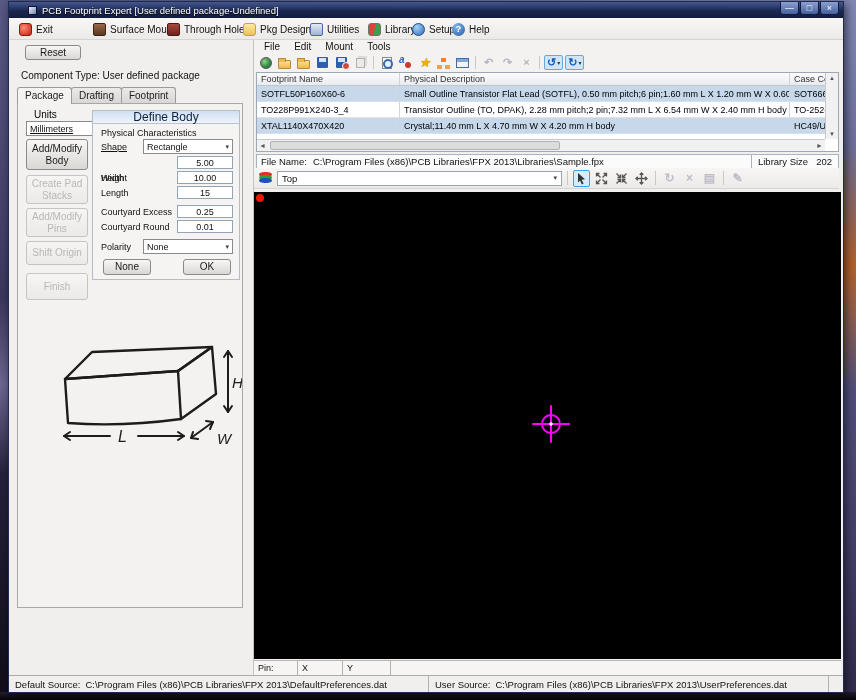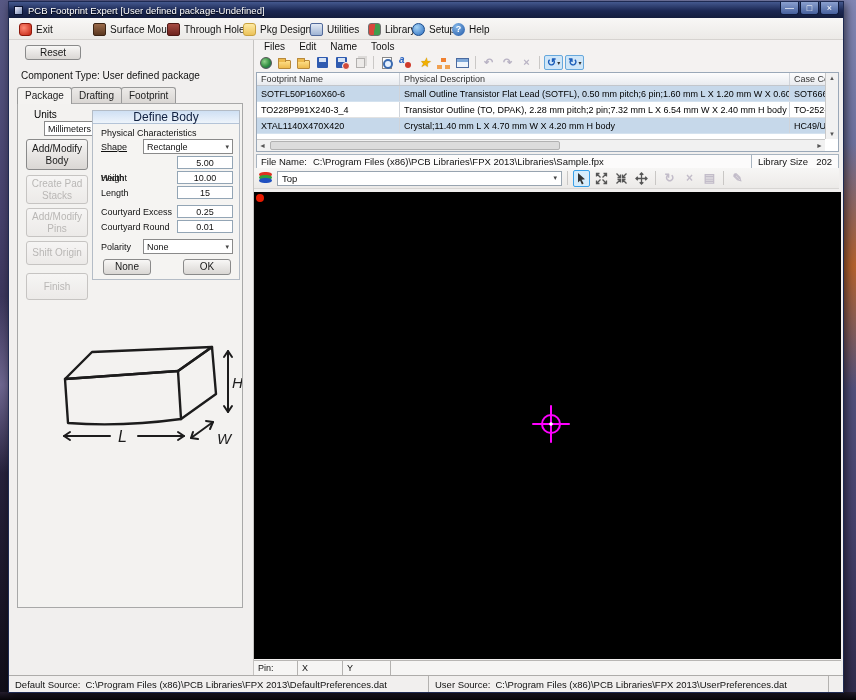--- a/index.html
+++ b/index.html
@@ -7,21 +7,21 @@
 body{font-family:"Liberation Sans",sans-serif;position:relative;background:#2b2440;}
 .desktop{position:absolute;inset:0;
  background:
   radial-gradient(60% 25% at 100% 38%, rgba(195,98,28,.85), rgba(195,98,28,0) 70%),
   radial-gradient(45% 18% at 0% 55%, rgba(160,150,200,.55), transparent 70%),
   linear-gradient(200deg,#8287b4 0%,#5a5c88 28%,#46416c 52%,#2a2542 74%,#100d18 100%);}
 .desktop-bottom{position:absolute;left:0;right:0;bottom:0;height:8px;background:linear-gradient(#241d2e,#070509);}
 
 
 .win{position:absolute;left:8px;top:1px;width:836px;height:692px;background:#f0eeed;border:1px solid #1e2a52;box-shadow:0 0 0 1px rgba(255,255,255,.28) inset,2px 3px 9px rgba(0,0,0,.6);}
-.titlebar{position:absolute;top:0;left:0;right:0;height:16px;background:linear-gradient(#44588e,#1b2752 55%,#131c3c);color:#fff;display:flex;align-items:center;gap:5px;padding:0 5px;}
+.titlebar{position:absolute;top:0;left:0;right:0;height:16px;background:linear-gradient(#44588e,#1b2752 55%,#131c3c);color:#fff;display:flex;align-items:center;gap:5px;padding:0 19px;}
 .t-icon{width:9px;height:9px;background:linear-gradient(135deg,#eef,#7487ad);border:1px solid #0a1230;flex:none;}
 .title-text{font-size:9.5px;white-space:nowrap;text-shadow:0 1px 1px #000;}
 .win-controls{position:absolute;right:4px;top:0;display:flex;}
 .win-btn{width:19px;height:13px;margin-left:1px;display:flex;align-items:center;justify-content:center;font-size:9px;line-height:1;color:#fff;background:linear-gradient(#8ba0cf,#46609d);border:1px solid #101b3e;border-top:none;border-radius:0 0 3px 3px;}
 
 
 .apptoolbar{position:absolute;top:16px;left:0;right:0;height:22px;background:linear-gradient(#f8f7f6,#eceae7);border-bottom:1px solid #d6d3d0;}
 .tb-item{position:absolute;top:3px;height:16px;display:flex;align-items:center;gap:4px;font-size:10px;color:#111;white-space:nowrap;}
 .mt-icon{width:13px;height:13px;flex:none;}
 .i-exit{background:radial-gradient(circle at 35% 35%,#ff8a74,#c01f0e);border:1px solid #8d170a;border-radius:3px;}
@@ -37,21 +37,21 @@
 .left-panel{position:absolute;top:38px;left:0;width:245px;bottom:17px;background:#f1efee;border-right:1px solid #c6c4c2;}
 .btn{background:linear-gradient(#f8f7f6,#eae8e6 45%,#dad7d4);border:1px solid #8a8a8a;border-radius:3px;font-size:10px;color:#1a1a1a;display:flex;align-items:center;justify-content:center;text-align:center;line-height:1.15;}
 .btn.disabled{color:#b9b7b5;border-color:#c6c4c2;background:linear-gradient(#f6f5f4,#eceae8);}
 .reset-btn{position:absolute;left:16px;top:5px;width:56px;height:15px;}
 .comp-type{position:absolute;left:12px;top:30px;font-size:10px;color:#111;}
 .tabs{position:absolute;left:8px;top:47px;display:flex;z-index:3;}
 .tab{height:16px;padding:2px 7px 0;font-size:10px;color:#222;border:1px solid #9a9a9a;border-bottom:none;border-radius:3px 3px 0 0;background:linear-gradient(#eceae8,#d9d6d3);margin-right:-1px;}
 .tab.active{background:#f4f3f1;height:17px;position:relative;z-index:4;}
 .tab-panel{position:absolute;left:8px;top:63px;right:10px;height:505px;border:1px solid #a8a8a8;background:#f3f2f0;}
 .units-label{position:absolute;left:16px;top:5px;font-size:10px;}
-.units-dd{position:absolute;left:26px;top:17px;width:80px;height:15px;}
+.units-dd{position:absolute;left:8px;top:17px;width:80px;height:15px;text-decoration:underline;}
 .dd{background:#fff;border:1px solid #8a8a8a;font-size:9px;display:flex;align-items:center;justify-content:space-between;padding:0 3px;color:#111;}
 .dd .arr{font-size:7px;color:#444;}
 .act-btn{position:absolute;left:8px;width:62px;}
 .ab-body{top:35px;height:31px;}
 .ab-pads{top:71px;height:29px;}
 .ab-pins{top:104px;height:29px;}
 .ab-shift{top:137px;height:24px;}
 .ab-finish{top:169px;height:27px;}
 
 .db-group{position:absolute;left:74px;top:6px;width:148px;height:170px;border:1px solid #b4bcc6;background:#f5f4f2;}
@@ -269,23 +269,23 @@
         <text x="190" y="66" font-size="15" font-style="italic" fill="#1c1c1c">H</text>
         <text x="76" y="120" font-size="16" font-style="italic" fill="#1c1c1c">L</text>
         <text x="175" y="122" font-size="15" font-style="italic" fill="#1c1c1c">W</text>
       </svg>
     </div>
   </div>
 
   <div class="right-col">
 
     <div class="menubar">
-      <span class="menu-item">Files</span>
+      <span class="menu-item">File</span>
       <span class="menu-item">Edit</span>
-      <span class="menu-item">Name</span>
+      <span class="menu-item">Mount</span>
       <span class="menu-item">Tools</span>
     </div>
 
     <div class="iconbar">
       <span class="ti">
           <i class="ic-world"></i>
         </span>
       <span class="ti">
           <i class="ic-folder"></i>
         </span>

